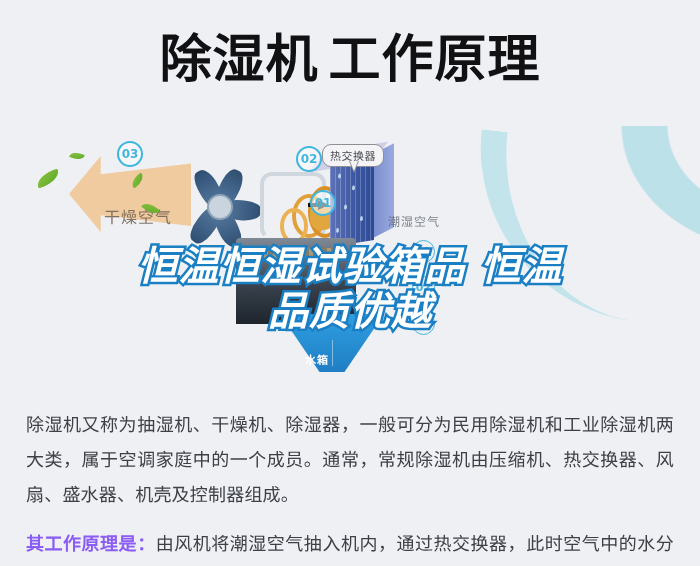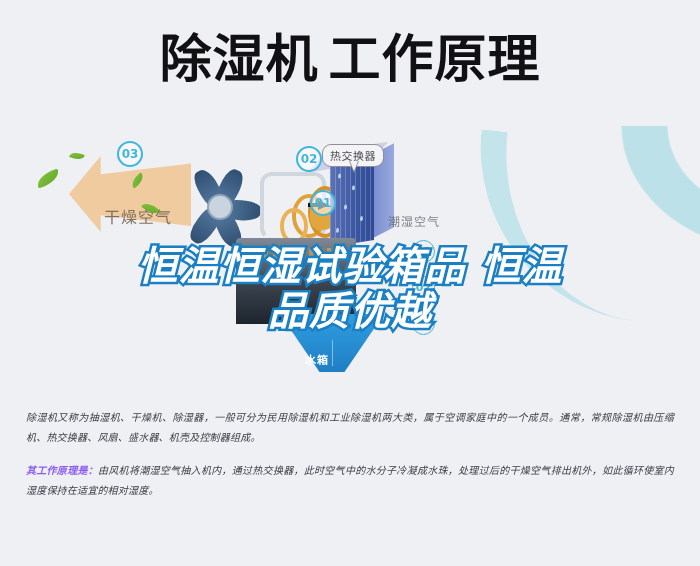--- a/index.html
+++ b/index.html
@@ -427,27 +427,26 @@
   
   .body-copy {
     position: absolute;
     left: 0;
     top: 408px;
     width: 700px;
     padding: 0 26px;
     box-sizing: border-box;
   }
   .para {
-    font-size: 10px;
+    font-size: 18px;
     line-height: 1.95;
     color: #3d4047;
     letter-spacing: .2px;
     margin: 0 0 14px 0;
     text-align: justify;
-    font-style: italic;
   }
   .para .lead {
     font-weight: 700;
     color: #8b5cf6;
   }
 </style>
 </head>
 <body>
 
 <div class="page">

